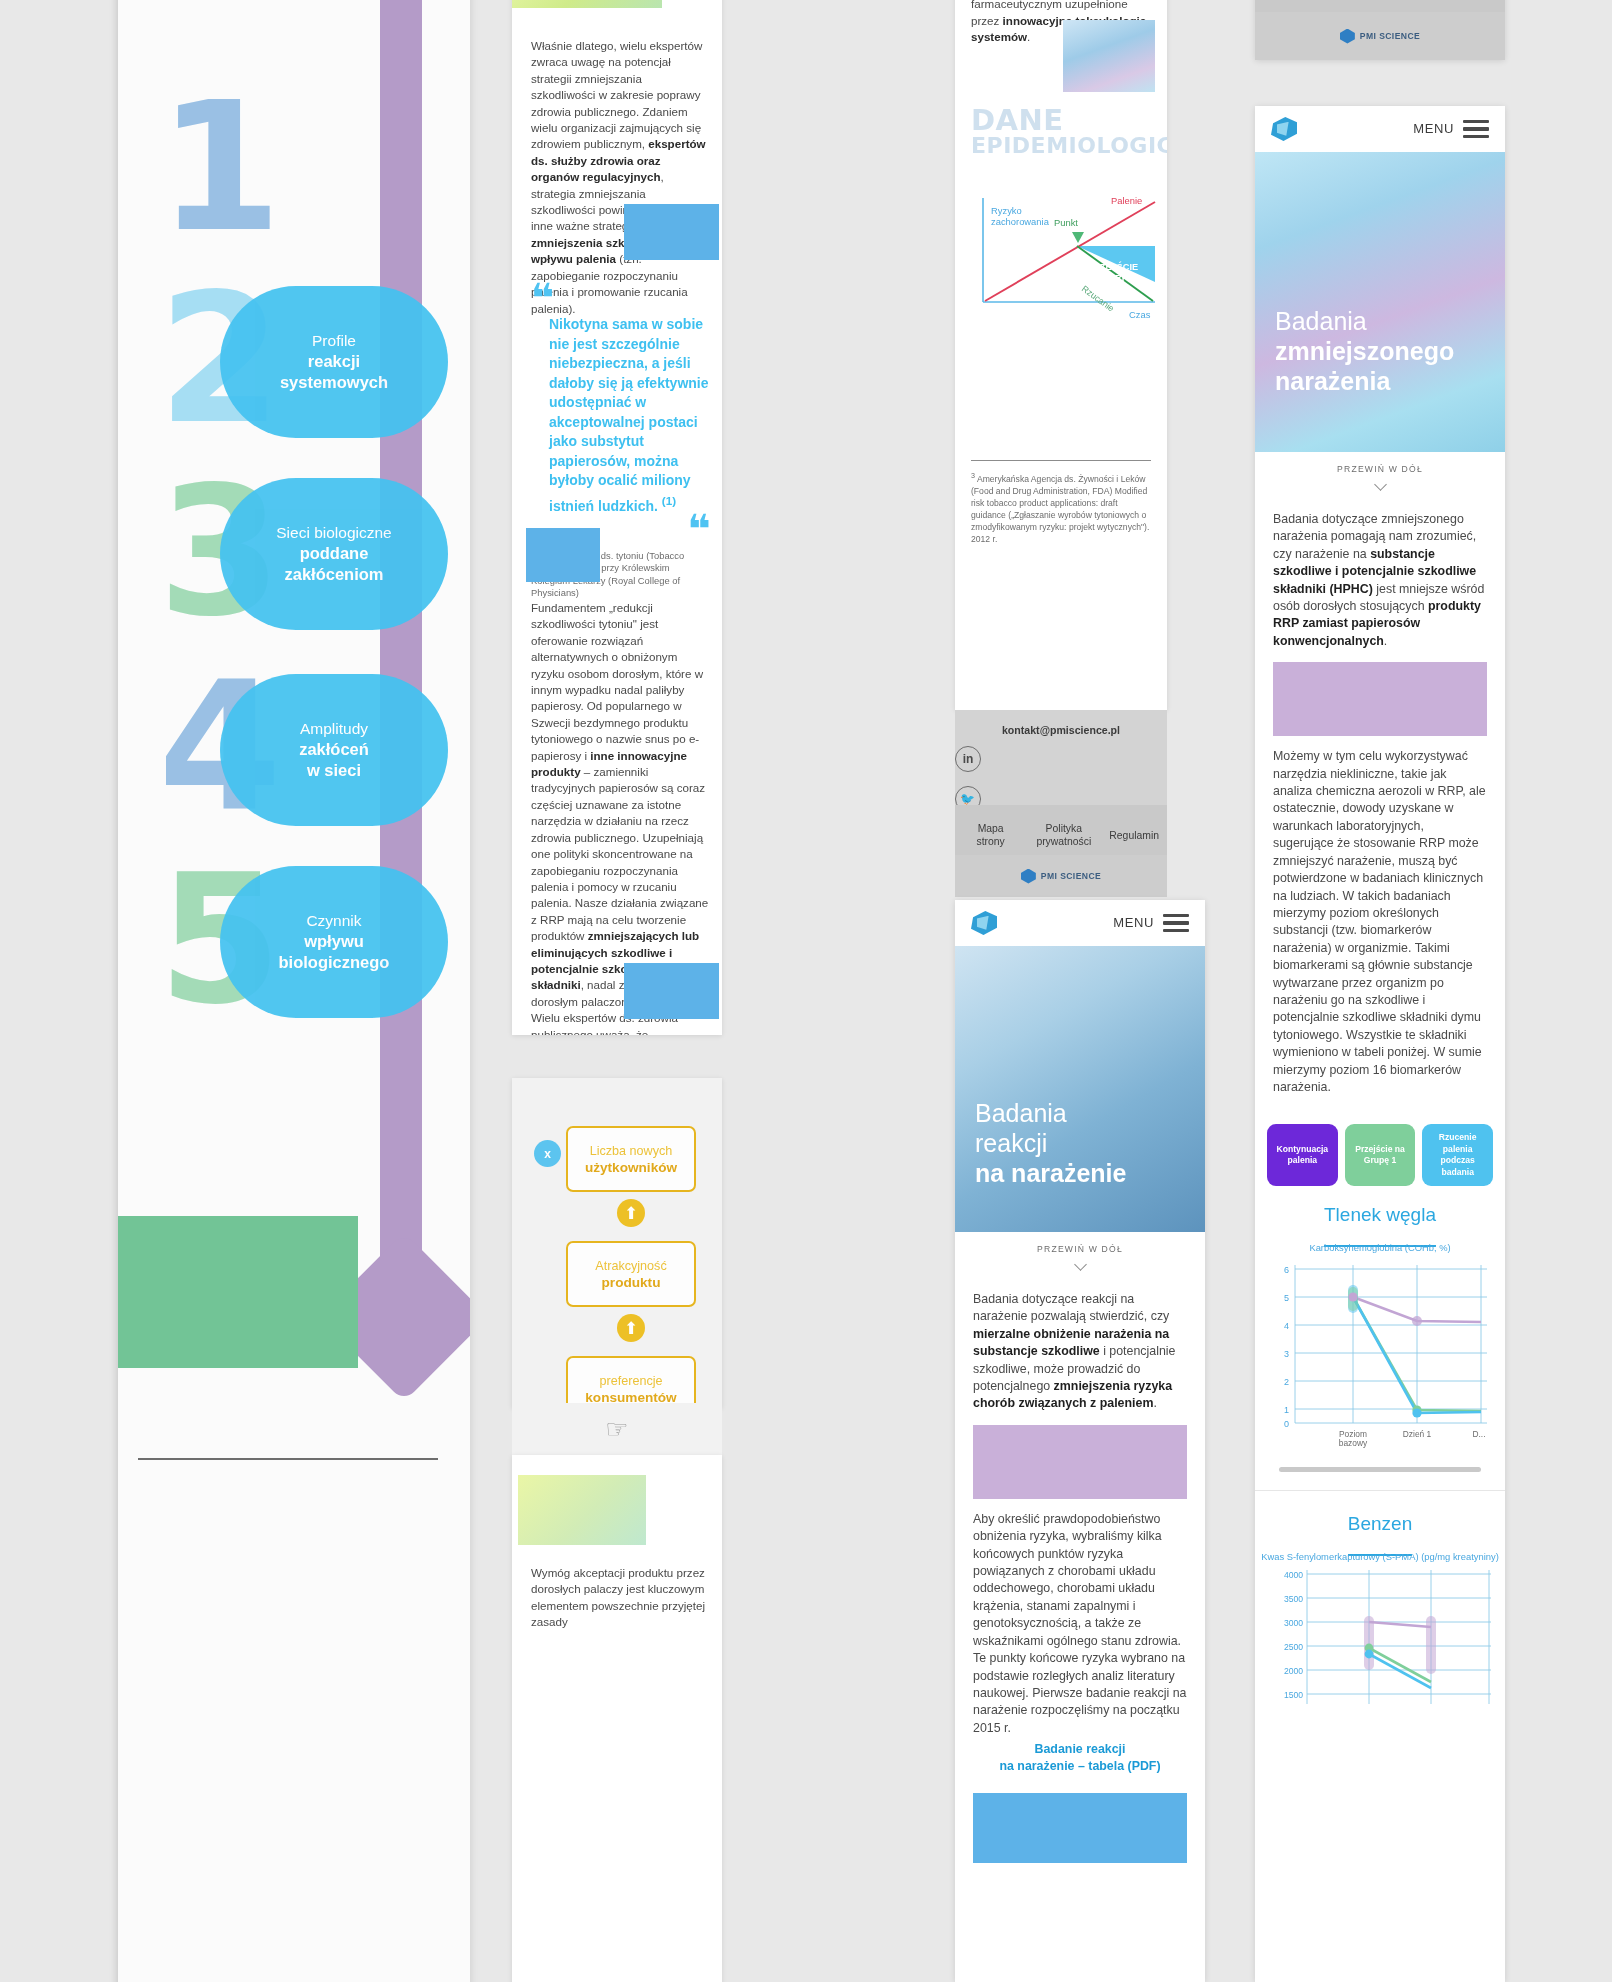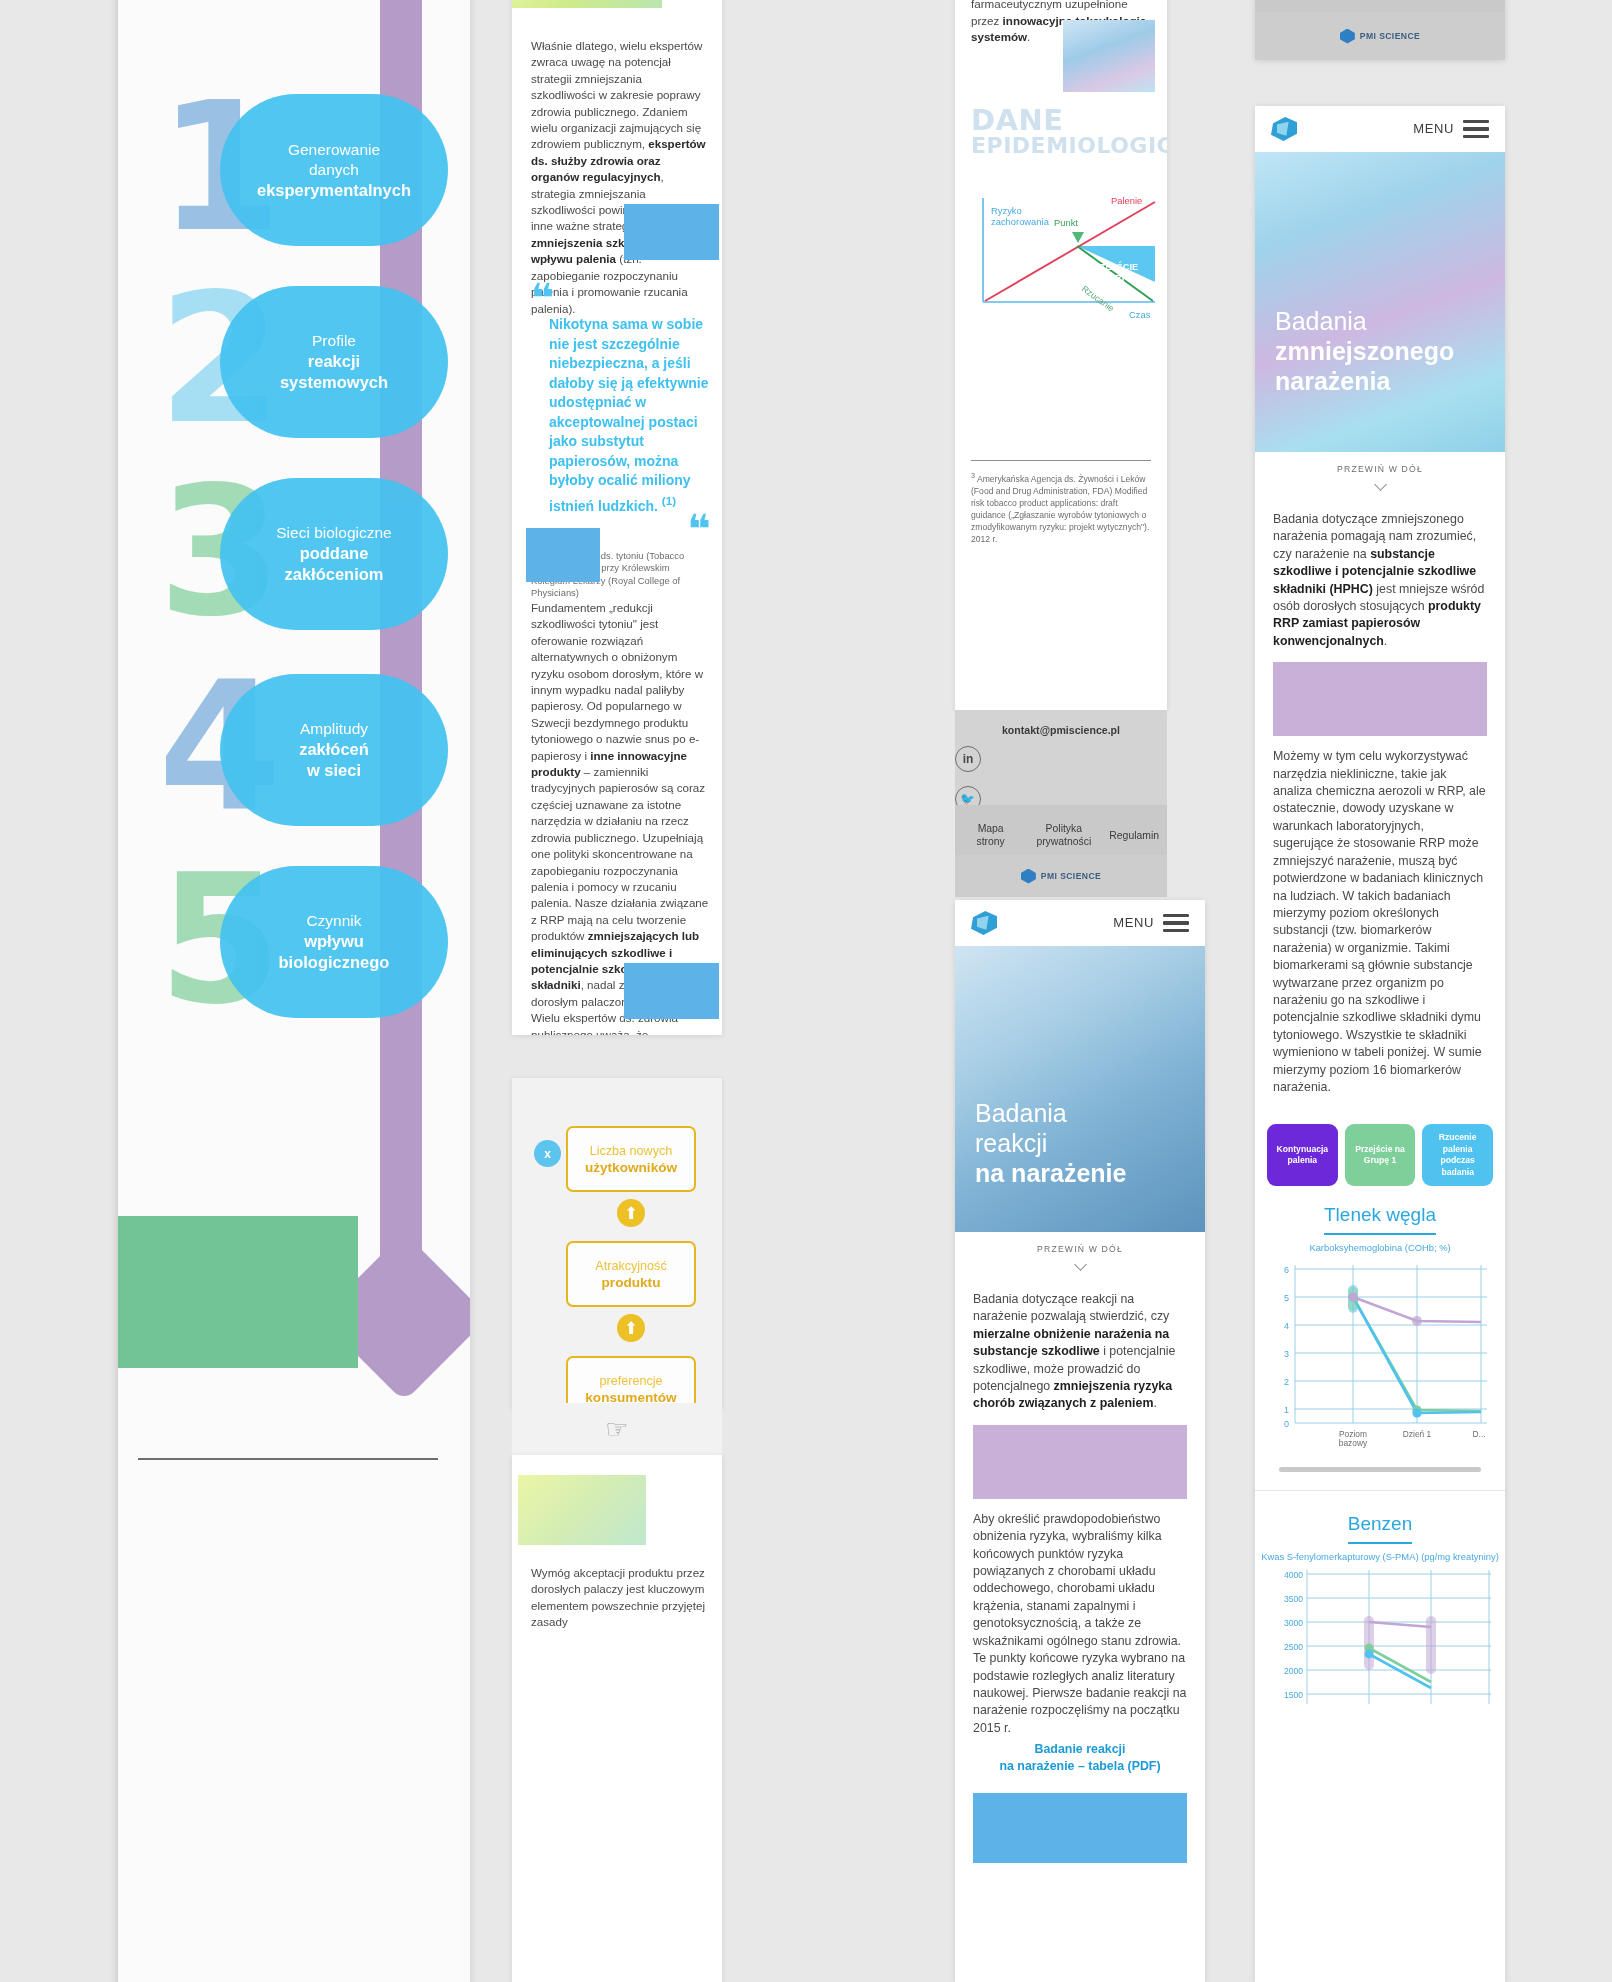--- a/index.html
+++ b/index.html
@@ -190,40 +190,35 @@
   .mob-body b { color:#1f1f1f; font-weight:700; }
   .lilac-block { height:74px; background:#c9b0d9; margin:12px 0; }
   .blue-block { height:70px; background:#5db2e8; }
   .link-blue { color:#1b9ad6; font-weight:700; font-size:12.4px; line-height:17px; text-align:center; }
 
   .grp-row { display:flex; gap:7px; padding:10px 12px 4px; }
   .grp { flex:1; border-radius:9px; color:#fff; font-size:8.6px; font-weight:700;
     line-height:11.5px; text-align:center; display:flex; align-items:center;
     justify-content:center; height:62px; padding:3px; }
   .sec-title { text-align:center; color:#2ba7e0; font-size:19px; padding:14px 0 6px; }
-  .sec-title span { border-bottom:2.5px solid #2ba7e0; padding-bottom:8px; }
+  .sec-title span { border-bottom:2.5px solid #2ba7e0; padding-bottom:20px; }
   .chart-cap { text-align:center; color:#4aa8e0; font-size:9.4px; padding:10px 0 2px; }
   .scrollbar { height:5px; background:#c9c9c9; border-radius:3px; margin:8px 24px 0; }
 </style>
 </head>
 <body>
 
 <div class="page">
 
   <div class="col-info">
     <div class="arrow-stem"></div>
     <div class="arrow-head"></div>
 
     <div class="step s1">
       <div class="num n-blue">1</div>
-      <div class="pill">
-        <div class="l1">Generowanie</div>
-        <div class="l1">danych</div>
-        <div class="l2">eksperymentalnych</div>
-      </div>
     </div>
 
     <div class="step s2">
       <div class="num n-cyan">2</div>
       <div class="pill">
         <div class="l1">Profile</div>
         <div class="l2">reakcji</div>
         <div class="l2">systemowych</div>
       </div>
     </div>

